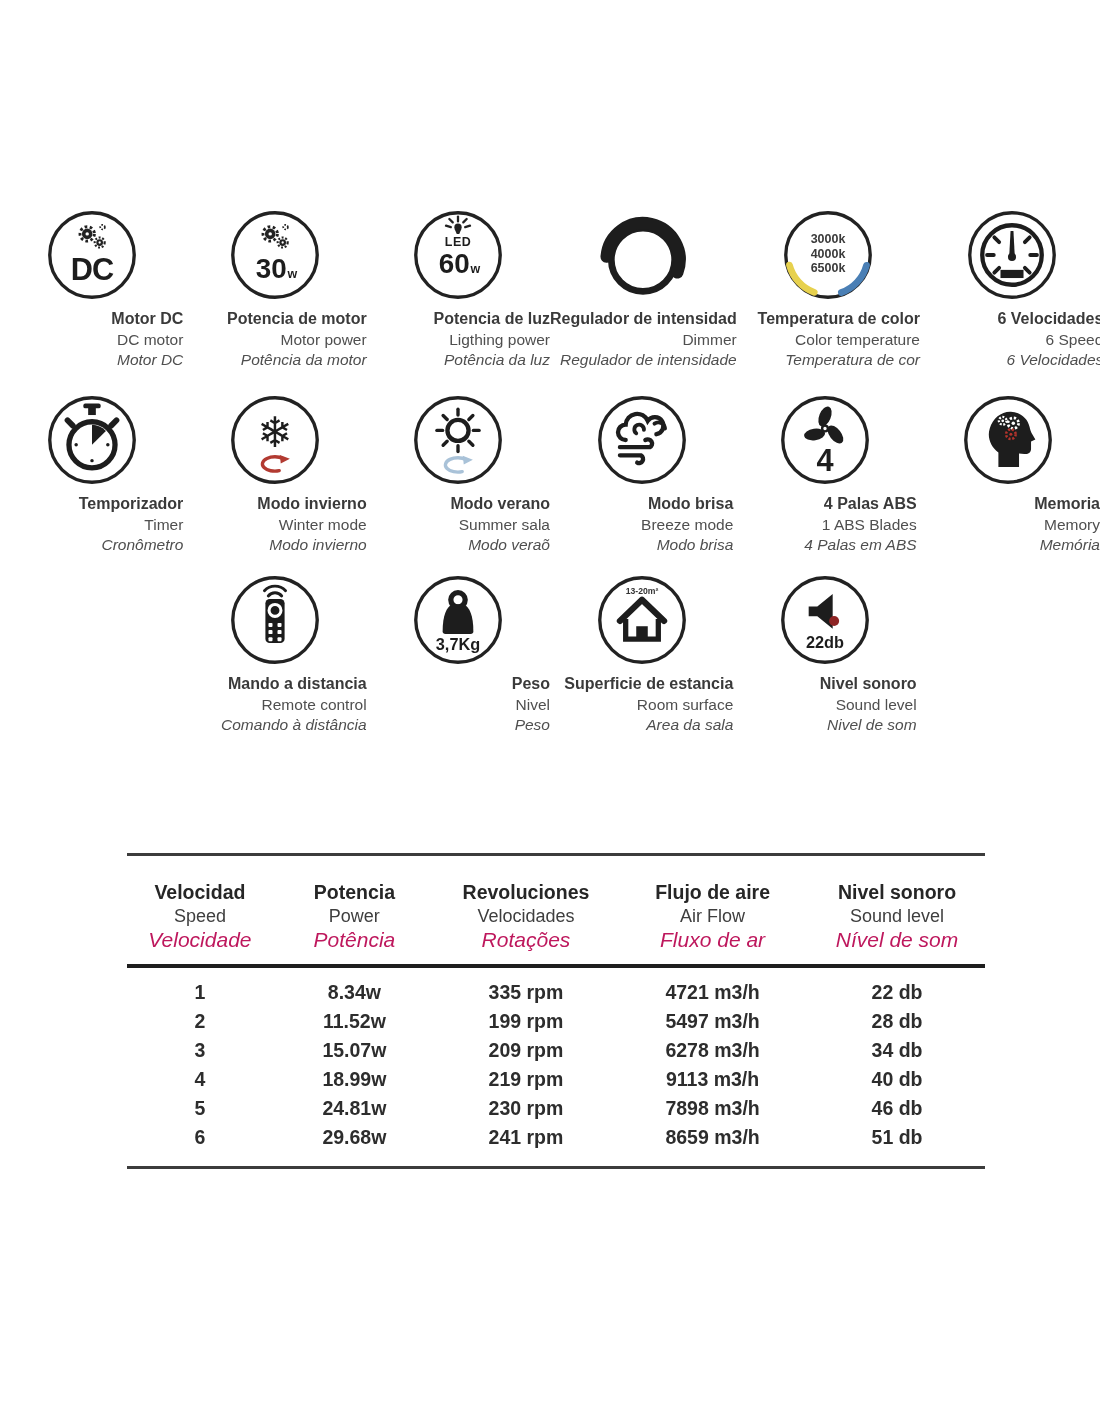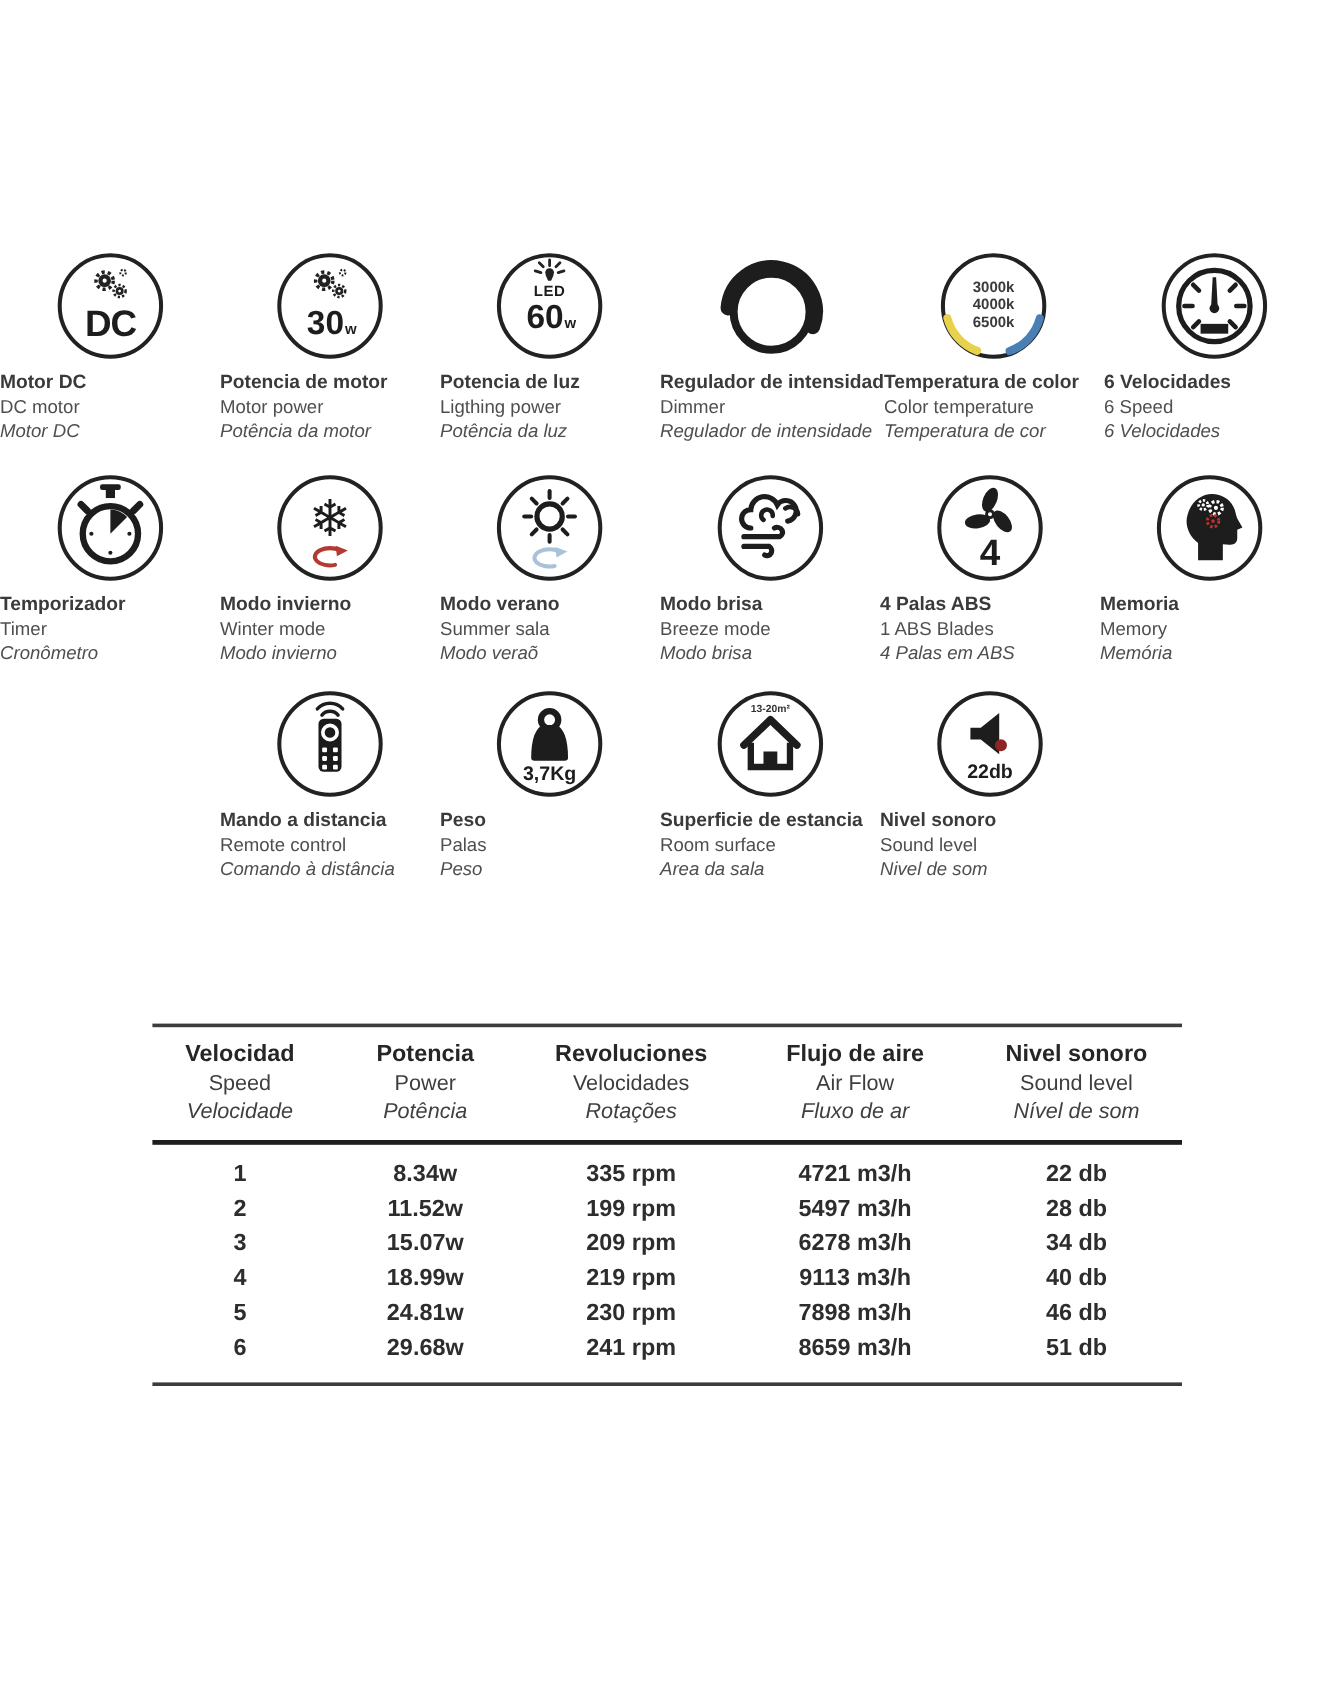--- a/index.html
+++ b/index.html
@@ -1,33 +1,33 @@
 <!DOCTYPE html>
 <html><head>
 <meta charset="utf-8">
 <style>
   html,body{margin:0;padding:0;background:#ffffff;}
   #canvas{position:relative;width:1100px;height:1422px;background:#fff;overflow:hidden;
           font-family:"Liberation Sans",sans-serif;}
   .feat-row{position:absolute;left:0;width:1100px;display:flex;}
-  .cell{flex:0 0 183.33px;text-align:left;white-space:nowrap;}
+  .cell{flex:0 0 183.33px;text-align:right;white-space:nowrap;}
   .cell .ic{display:block;margin:0 auto 6px auto;width:96px;height:96px;}
   .l1{font-size:16px;font-weight:bold;color:#3a3a3a;line-height:20.5px;}
   .l2{font-size:15.5px;color:#4f4f4f;line-height:20.5px;}
   .l3{font-size:15.5px;color:#4f4f4f;font-style:italic;line-height:20.5px;}
   svg text{font-family:"Liberation Sans",sans-serif;}
   svg text.snow{font-family:"DejaVu Sans",sans-serif;}
   .spec-table{position:absolute;left:127px;top:853px;width:858px;
               border-top:3px solid #3c3c3c;border-bottom:3px solid #3c3c3c;}
   .thead{display:grid;grid-template-columns:17% 19% 21% 22.5% 20.5%;
-         padding:10px 0 12px 0;border-bottom:4px solid #1e1e1e;}
+         padding:24px 0 12px 0;border-bottom:4px solid #1e1e1e;}
   .th{text-align:center;}
   .h-es{font-size:19.5px;font-weight:bold;color:#262626;line-height:24px;}
   .h-en{font-size:18px;color:#3e3e3e;line-height:24px;text-align:center;}
-  .h-pt{font-size:18px;font-style:italic;color:#404040;line-height:24px;}
+  .h-pt{font-size:21px;font-style:italic;color:#be185d;line-height:24px;}
   .tbody{padding:10px 0 14px 0;}
   .tr{display:grid;grid-template-columns:17% 19% 21% 22.5% 20.5%;}
   .td{text-align:center;font-size:19.5px;font-weight:bold;color:#2d2d2d;line-height:29px;}
 </style>
 </head>
 <body>
 
 <div id="canvas">
 
   <div class="feat-row" style="top:207px">
@@ -260,21 +260,21 @@
 
 
     <div class="cell">
       <svg class="ic" viewBox="0 0 100 100">
         <circle cx="50" cy="50" r="44" fill="none" stroke="#222" stroke-width="3.5"></circle>
         <circle cx="50" cy="29" r="7.5" fill="none" stroke="#1d1d1d" stroke-width="5.5"></circle>
         <path d="M34,62 C34,45 38,36.5 44,33.5 L56,33.5 C62,36.5 66,45 66,62 Q66,64.5 63,64.5 L37,64.5 Q34,64.5 34,62 Z" fill="#1d1d1d"></path>
         <text x="50" y="81" text-anchor="middle" font-size="17" font-weight="bold" fill="#1d1d1d">3,7Kg</text>
       </svg>
       <div class="l1">Peso</div>
-      <div class="l2">Palas</div>
+      <div class="l2">Nivel</div>
       <div class="l3">Peso</div>
     </div>
 
     <div class="cell">
       <svg class="ic" viewBox="0 0 100 100">
         <circle cx="50" cy="50" r="44" fill="none" stroke="#222" stroke-width="3.5"></circle>
         <text x="50" y="22.5" text-anchor="middle" font-size="9" font-weight="bold" fill="#333">13-20m²</text>
         <path d="M27,51 L50,29 L73,51" fill="none" stroke="#1d1d1d" stroke-width="6.5" stroke-linecap="round" stroke-linejoin="round"></path>
         <path d="M33,49 L33,70 L67,70 L67,49" fill="none" stroke="#1d1d1d" stroke-width="5.5"></path>
         <rect x="44" y="56.5" width="12" height="13.5" fill="#1d1d1d"></rect>

